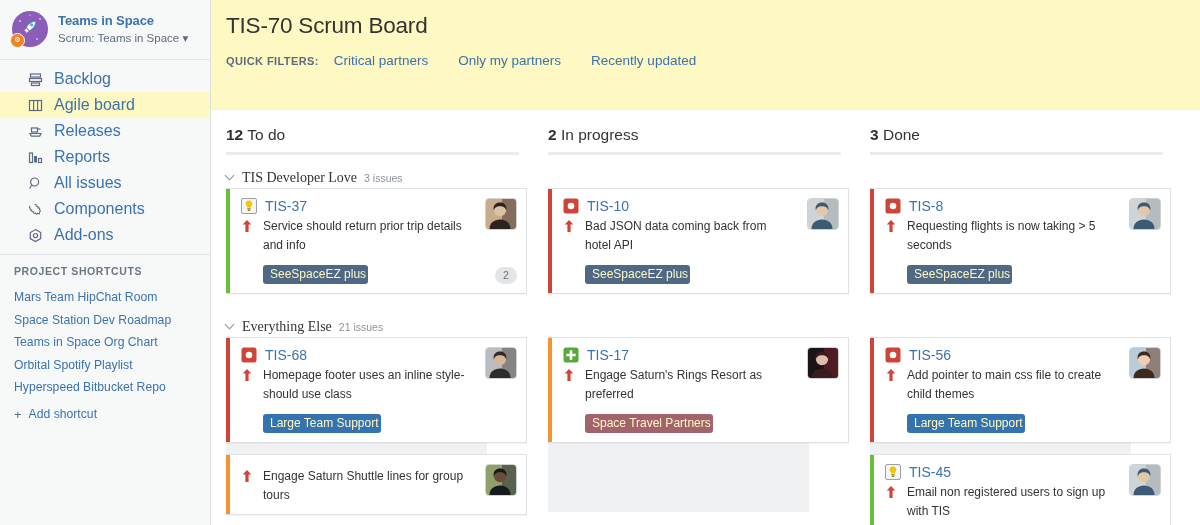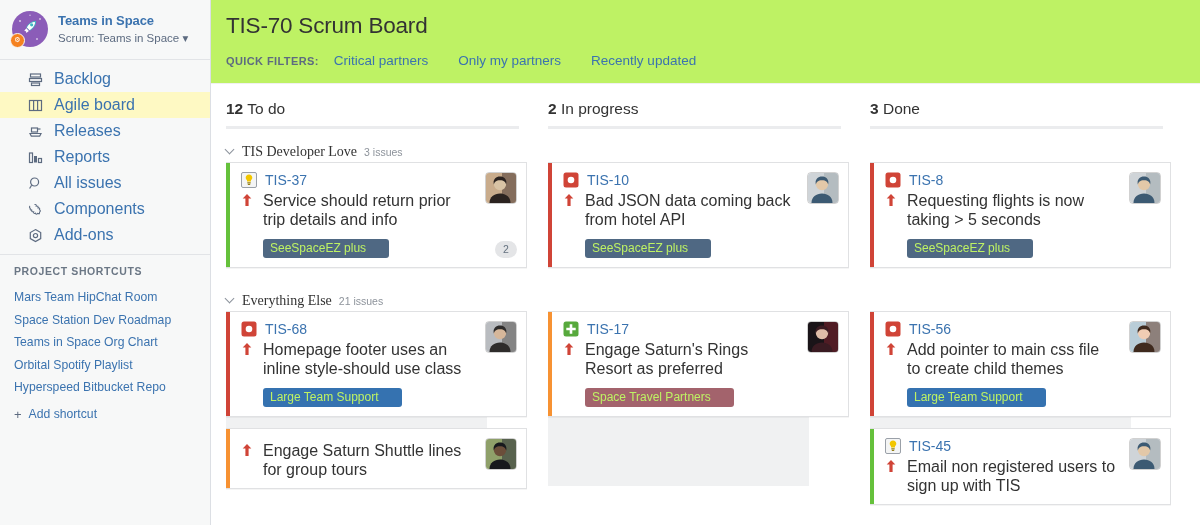--- a/index.html
+++ b/index.html
@@ -70,21 +70,21 @@
   }
   .add-shortcut {
     font-size: 12.2px; color: #3b73af; margin-top: 8px; cursor: pointer;
     display: flex; align-items: center;
   }
   .add-shortcut .plus { color: #5d6b80; margin-right: 7px; font-size: 13px; }
 
   
   .main { flex: 1 1 auto; height: 525px; position: relative; background: #fff; }
   .board-header {
-    background: #bef264; padding: 12px 16px 0 15px; height: 84px;
+    background: #fef9c3; padding: 12px 16px 0 15px; height: 110px;
     border-bottom: 1px solid #f0f0f0;
   }
   .board-title {
     font-size: 22.5px; color: #333333; line-height: 28px; font-weight: normal;
     letter-spacing: -.2px;
   }
   .qf-row { display: flex; align-items: center; margin-top: 13px; }
   .qf-label {
     font-size: 11px; font-weight: bold; color: #5d6b80;
     letter-spacing: .4px; margin-right: 15px;
@@ -129,24 +129,24 @@
     box-shadow: 0 1px 0 rgba(0,0,0,.04);
     cursor: pointer;
   }
   .card-stripe { width: 4px; flex: 0 0 4px; }
   .card-body { flex: 1 1 auto; padding: 9px 10px 9px 11px; position: relative; min-width: 0; }
   .card-top { display: flex; align-items: center; }
   .type-ico { width: 16px; height: 16px; flex: 0 0 16px; margin-right: 8px; }
   .key { font-size: 14px; color: #3b73af; }
   .card-row2 { display: flex; margin-top: 3px; padding-right: 44px; }
   .prio { width: 14px; flex: 0 0 14px; margin-right: 8px; padding-top: 2px; }
-  .summary { font-size: 16px; color: #333; line-height: 19px; }
+  .summary { font-size: 12px; color: #333; line-height: 19px; }
   .labels { margin-top: 10px; margin-left: 22px; display: flex; align-items: center; }
   .lbl {
-    font-size: 12px; color: #bef264; padding: 2px 23px 3px 7px;
+    font-size: 12px; color: #fef9c3; padding: 2px 2px 3px 7px;
     border-radius: 3px; line-height: 14px; white-space: nowrap;
   }
   .avatar {
     position: absolute; right: 9px; top: 9px;
     width: 32px; height: 32px; border-radius: 4px;
     border: 1px solid rgba(0,0,0,.18);
     overflow: hidden;
   }
   .avatar svg { display:block; }
   .badge-count {

